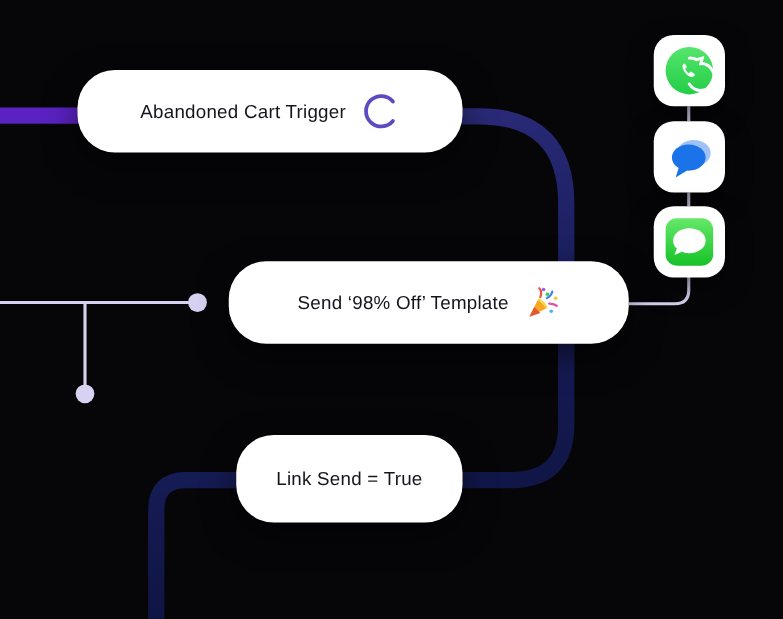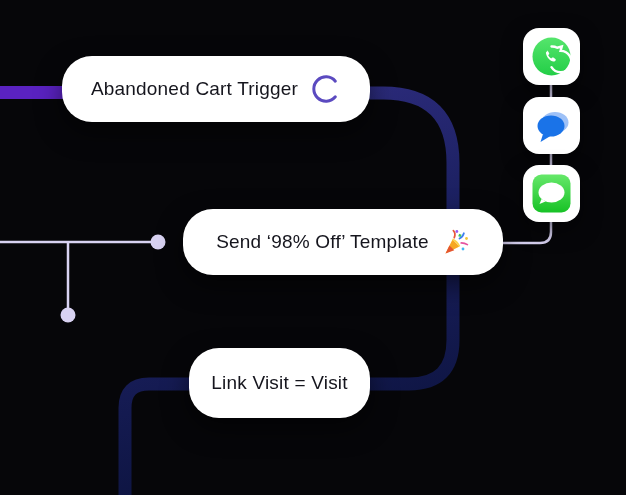--- a/index.html
+++ b/index.html
@@ -9,21 +9,21 @@
     font-family:"Liberation Sans","DejaVu Sans",sans-serif;
   }
   .stage{position:absolute;inset:0;}
   svg.wires{position:absolute;left:0;top:0;z-index:1;}
   .node{
     position:absolute;z-index:2;background:#ffffff;border-radius:30px;
     display:flex;align-items:center;justify-content:center;gap:13px;
     box-shadow:0 10px 26px rgba(0,0,0,.55);
   }
   .node .label{
-    color:#15151d;font-size:19px;font-weight:500;letter-spacing:.2px;white-space:nowrap;
+    color:#15151d;font-size:15px;font-weight:500;letter-spacing:.2px;white-space:nowrap;
   }
   .chip{
     position:absolute;z-index:2;width:57px;height:57px;background:#ffffff;
     border-radius:16px;display:flex;align-items:center;justify-content:center;
     box-shadow:0 8px 20px rgba(0,0,0,.5);
   }
 </style>
 </head>
 <body>
 
@@ -74,21 +74,21 @@
         <path d="M22 17 Q 26 17 29 19" fill="none" stroke="#e554a0" stroke-width="2" stroke-linecap="round"></path>
         <circle cx="17" cy="4" r="1.6" fill="#9a5cf0"></circle>
         <circle cx="28" cy="12" r="1.6" fill="#f2c73a"></circle>
         <circle cx="24" cy="24" r="1.6" fill="#43b6f2"></circle>
         <rect x="19" y="7" width="3" height="3" fill="#44c45e" transform="rotate(20 20.5 8.5)"></rect>
       </svg>
     </span>
   </div>
 
   <div class="node" style="left:189px;top:348px;width:181px;height:70px;">
-    <span class="label">Link Visit = Visit</span>
+    <span class="label">Link Send = True</span>
   </div>
 
   <div class="chip" style="left:523px;top:28px;">
     <span style="display:flex;">
       <svg width="41" height="41" viewBox="0 0 41 41">
         <defs>
           <linearGradient id="waGrad" x1="0" y1="0" x2="0" y2="1">
             <stop offset="0" stop-color="#55e56c"></stop>
             <stop offset="1" stop-color="#23ce47"></stop>
           </linearGradient>

